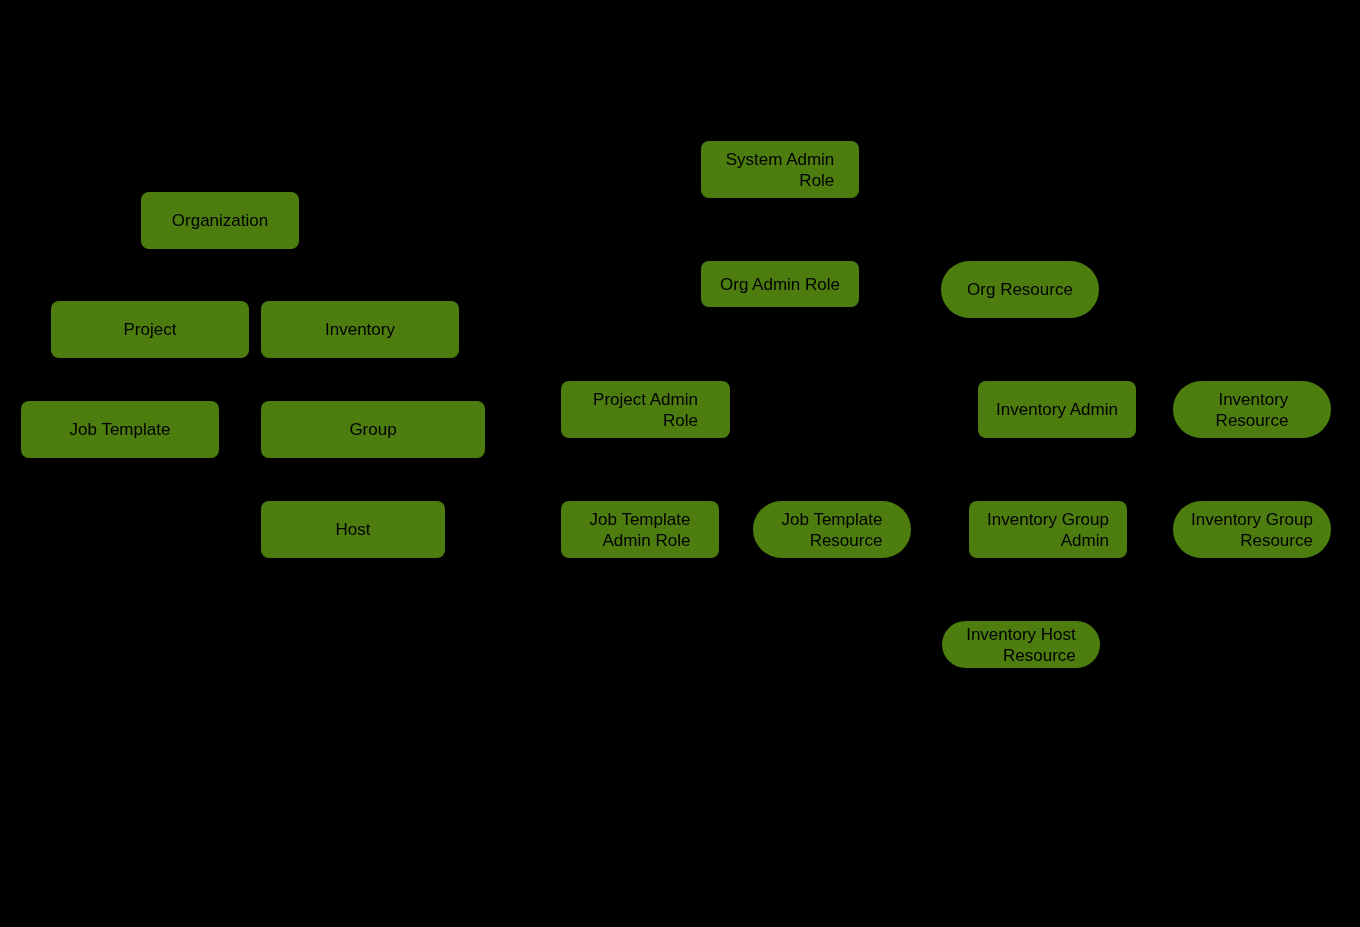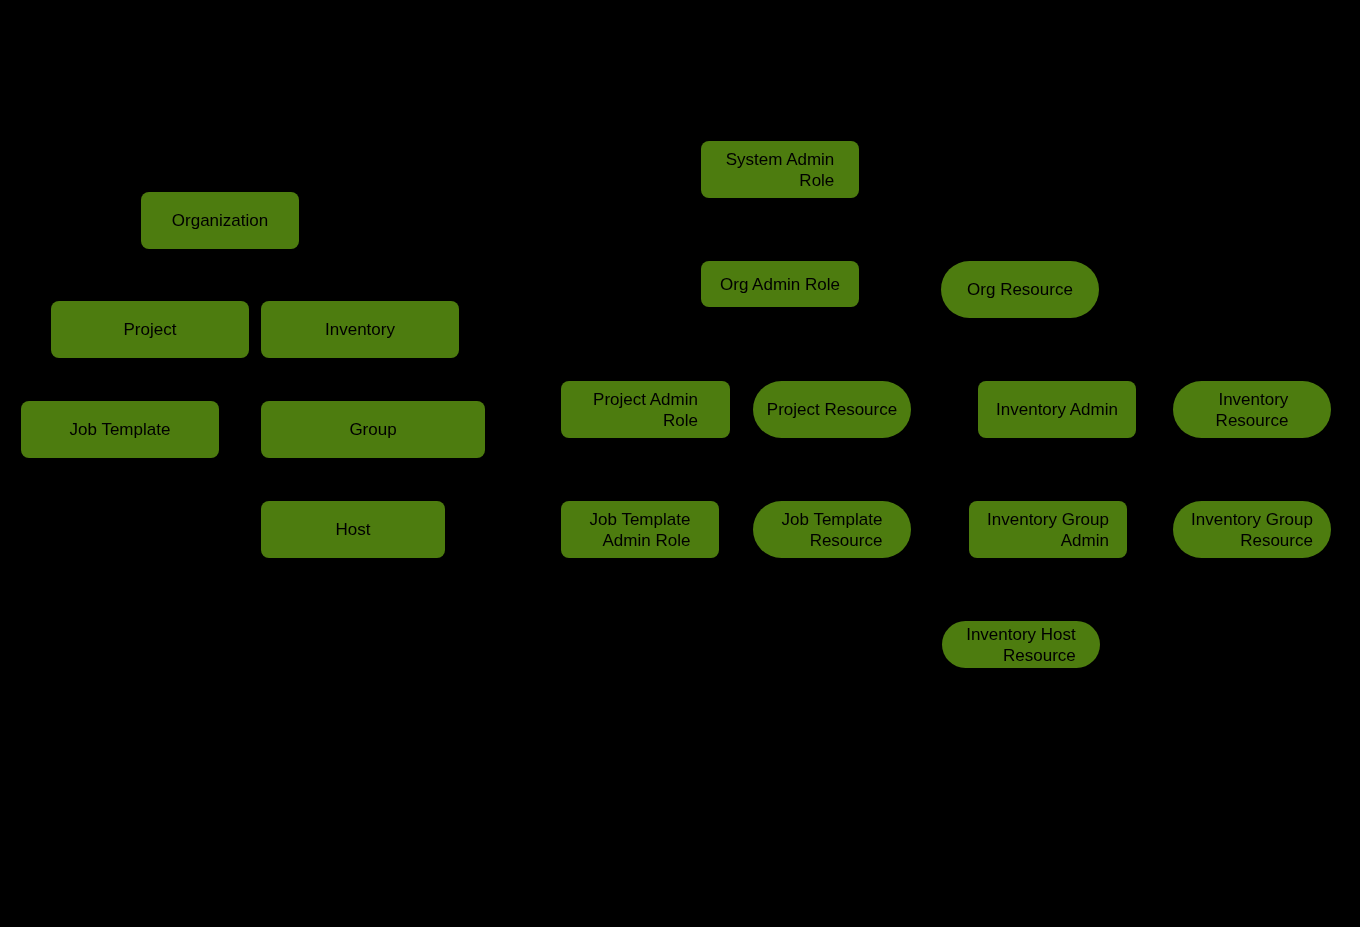--- a/index.html
+++ b/index.html
@@ -52,21 +52,20 @@
   <div class="node rect" style="left:701px; top:141px; width:158px; height:57px;">System Admin
 Role</div>
 
   <div class="node rect" style="left:701px; top:261px; width:158px; height:46px;">Org Admin Role</div>
 
   <div class="node pill" style="left:941px; top:261px; width:158px; height:57px;">Org Resource</div>
 
   <div class="node rect" style="left:561px; top:381px; width:169px; height:57px;">Project Admin
 Role</div>
 
-  <div class="node pill" style="left:753px; top:381px; width:158px; height:57px;">Project Resource</div>
 
   <div class="node rect" style="left:969px; top:381px; width:158px; height:57px;margin-left:9px;">Inventory Admin</div>
 
   <div class="node pill" style="left:1173px; top:381px; width:158px; height:57px;">Inventory
 Resource</div>
 
   <div class="node rect" style="left:561px; top:501px; width:158px; height:57px;">Job Template
 Admin Role</div>
 
   <div class="node pill" style="left:753px; top:501px; width:158px; height:57px;">Job Template

